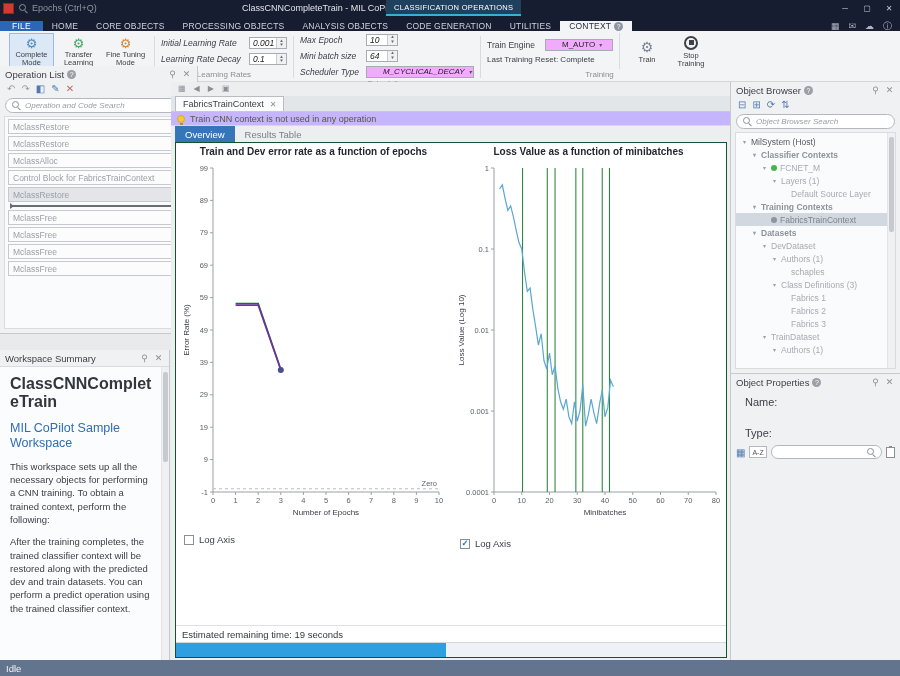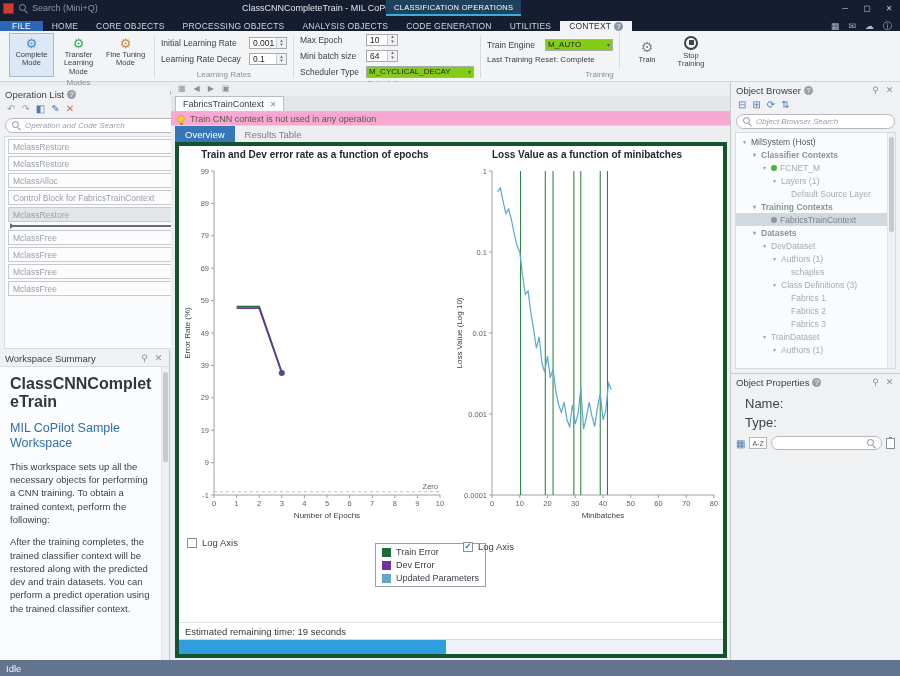--- a/index.html
+++ b/index.html
@@ -21,48 +21,48 @@
   .mtab { padding:0 9px; display:flex; align-items:center; gap:3px; white-space:nowrap; letter-spacing:.2px; }
   .mtab.file { background:#2b66b8; color:#fff; padding:0 12px; }
   .mtab.selected { background:#f3f4f6; color:#2b2f36; }
   .help-circle { width:9px; height:9px; border-radius:50%; background:#8d95a3; color:#fff; font-size:7px; display:inline-flex; align-items:center; justify-content:center; line-height:1; }
   .tabbar-icons { margin-left:auto; display:flex; gap:9px; align-items:center; padding-right:8px; color:#aeb6c2; font-size:9px; }
 
   
   .ribbon { position:absolute; left:0; top:31px; width:900px; height:51px; background:#f3f4f6; border-bottom:1px solid #d2d5da; display:flex; padding:2px 4px 0 4px; font-size:8.5px; }
   .rgroup { display:flex; flex-direction:column; padding:0 5px; }
   .rbody { flex:1; display:flex; }
-  .rbody.col { flex-direction:column; justify-content:center; gap:3px; }
+  .rbody.col { flex-direction:column; justify-content:center; gap:3px;font-style:italic; }
   .rlabel { text-align:center; font-size:8px; color:#8a8f96; padding:1px 0 2px; }
   .vsep { width:1px; background:#d8dbdf; margin:3px 1px; }
   .modes-body { gap:2px; }
   .mode-btn { width:45px; display:flex; flex-direction:column; align-items:center; padding:2px 1px 0; font-size:7.5px; line-height:1.1; color:#3c4047; text-align:center; border:1px solid transparent; }
   .mode-btn.selected { background:#dde8f6; border-color:#9ebbdf; }
   .mode-ico { font-size:13px; height:15px; line-height:15px; }
   .fieldrow { display:flex; align-items:center; gap:4px; height:13px; }
   .flabel { color:#3c4047; white-space:nowrap; }
   .w86 { width:84px; } .w64 { width:62px; } .w56 { width:54px; }
   .spin { display:flex; border:1px solid #a8acb2; background:#fff; height:12px; align-items:stretch; }
   .spin .sval { width:26px; padding:0 3px; font-size:8.5px; color:#222; display:flex; align-items:center; }
   .spin.narrow .sval { width:20px; }
   .spin .arrows { width:10px; border-left:1px solid #c9ccd1; background:#f0f1f3; display:flex; flex-direction:column; align-items:center; justify-content:center; font-size:4.5px; color:#666; line-height:1; }
-  .drop { border:1px solid #a8acb2; background:#84cc16; height:12px; display:flex; align-items:center; justify-content:space-between; gap:4px; padding:0 2px; font-size:8px; color:#222; }
+  .drop { border:1px solid #a8acb2; background:#f0abfc; height:12px; display:flex; align-items:center; justify-content:space-between; gap:4px; padding:0 16px; font-size:8px; color:#222; }
   .w110 { width:108px; } .w72 { width:68px; }
   .caret { font-size:6px; color:#555; }
   .train-col { display:flex; flex-direction:column; justify-content:center; gap:4px; }
   .lastreset { font-size:8px; color:#3c4047; white-space:nowrap; }
   .train-buttons { display:flex; align-items:center; gap:2px; margin-left:6px; padding-left:6px; border-left:1px solid #d8dbdf; }
   .big-btn { width:42px; display:flex; flex-direction:column; align-items:center; gap:2px; padding-top:2px; font-size:7.5px; line-height:1.1; color:#3c4047; text-align:center; }
   .gears { font-size:14px; line-height:14px; color:#7b8494; }
   .stop-ico { width:14px; height:14px; border-radius:50%; border:2px solid #3c4248; position:relative; }
   .stop-ico::after { content:""; position:absolute; inset:2.5px; background:#3c4248; }
 
   
   .panel { position:absolute; background:#f0f1f3; display:flex; flex-direction:column; }
-  .left-top { left:0; top:86px; width:198px; height:268px; border-right:1px solid #c6c9ce; border-bottom:1px solid #c6c9ce; }
+  .left-top { left:0; top:66px; width:198px; height:268px; border-right:1px solid #c6c9ce; border-bottom:1px solid #c6c9ce; }
   .left-bottom { left:0; top:350px; width:170px; height:310px; border-right:1px solid #c6c9ce; }
   .right-top { left:730px; top:82px; width:170px; height:292px; border-left:1px solid #c6c9ce; border-bottom:1px solid #c6c9ce; }
   .right-bottom { left:730px; top:374px; width:170px; height:286px; border-left:1px solid #c6c9ce; }
   .phead { height:16px; display:flex; align-items:center; gap:3px; padding:0 5px; font-size:9.5px; color:#3c4047; }
   .phead .spacer { flex:1; }
   .picon { color:#8a8f96; font-size:9px; width:11px; text-align:center; }
   .help-gray { background:#9aa0a8; }
   .ptools { display:flex; gap:6px; align-items:center; padding:1px 7px 2px; height:15px; font-size:10px; }
   .ptool { line-height:1; }
   .psearch { margin:1px 5px 3px; height:15px; border:1px solid #b4b8be; border-radius:8px; background:#fff; display:flex; align-items:center; gap:4px; padding:0 6px; font-size:8px; color:#9aa0a8; font-style:italic; overflow:hidden; white-space:nowrap; }
@@ -87,27 +87,27 @@
   .ws-content li { margin-bottom:5px; }
   .vscroll { position:absolute; right:0; top:0; bottom:0; width:8px; background:#eef0f2; border-left:1px solid #e2e4e8; }
   .vthumb { position:absolute; right:1px; width:5px; background:#c6c9ce; border-radius:2px; }
 
   
   .center { position:absolute; left:171px; top:82px; width:559px; height:578px; display:flex; flex-direction:column; background:#eceef0; }
   .nav-row { height:14px; display:flex; align-items:center; gap:8px; padding:0 7px; color:#8a8f96; font-size:8px; }
   .doctab-row { height:16px; display:flex; align-items:flex-end; padding:0 4px; background:#e3e6e9; border-bottom:1px solid #c6c9ce; }
   .doctab { height:15px; background:#fbfcfd; border:1px solid #b9bdc3; border-bottom:none; display:flex; align-items:center; gap:6px; padding:0 7px; font-size:9px; color:#3c4047; }
   .doctab .close { color:#8a8f96; font-size:8px; }
-  .notice { height:14px; background:#f9a8d4; border-bottom:1px solid #e3dda6; display:flex; align-items:center; gap:5px; padding:0 6px; font-size:9px; color:#5a573e; }
+  .notice { height:14px; background:#c4b5fd; border-bottom:1px solid #e3dda6; display:flex; align-items:center; gap:5px; padding:0 6px; font-size:9px; color:#5a573e; }
   .bulb { width:8px; height:8px; border-radius:50%; background:#f6c83a; border:1px solid #d9a92a; position:relative; flex:0 0 auto; }
   .bulb::after { content:""; position:absolute; left:2px; top:7px; width:3px; height:2px; background:#b8932a; }
   .subtabs { height:16px; display:flex; align-items:flex-end; padding-left:4px; }
   .subtab { height:16px; padding:0 10px; display:flex; align-items:center; font-size:9.5px; color:#7b8086; }
   .subtab.active { background:#3576b8; color:#fff; }
-  .doccontent { flex:1; margin:0 3px 2px 4px; background:#fff; border:4px solid #14532d; display:flex; flex-direction:column; overflow:hidden; }
+  .doccontent { flex:1; margin:0 3px 2px 4px; background:#fff; border:1px solid #14532d; display:flex; flex-direction:column; overflow:hidden; }
   .charts { display:flex; }
   .chart { flex:1; display:flex; flex-direction:column; align-items:center; padding-top:3px; }
   .chart-title { font-size:10px; font-weight:bold; color:#24282e; height:14px; }
   .chart svg { display:block; }
   svg text { font-family:"Liberation Sans", sans-serif; }
   .below { flex:1; position:relative; }
   .left-block { position:absolute; left:8px; top:2px; }
   .axis-toggle { display:flex; align-items:center; gap:5px; color:#3c4047; font-size:9.5px; margin-bottom:3px; }
   .cb { width:10px; height:10px; border:1px solid #8a8f95; background:#fff; display:flex; align-items:center; justify-content:center; font-size:8.5px; font-weight:bold; color:#1e7ac4; line-height:1; }
   .sline { font-size:9px; line-height:12.5px; white-space:nowrap; }
@@ -122,41 +122,41 @@
   
   .tree { flex:1; margin:0 4px 4px; background:#fafbfc; border:1px solid #d8dbdf; position:relative; overflow:hidden; padding-top:2px; font-size:8.5px; }
   .titem { height:13px; display:flex; align-items:center; gap:3px; white-space:nowrap; color:#a6abb2; }
   .titem .tarrow { font-size:6px; color:#9aa0a8; width:7px; flex:0 0 auto; text-align:center; }
   .titem.root { color:#565b62; }
   .titem.group { color:#8d939b; font-weight:bold; }
   .titem.selected { background:#d2d8e0; color:#7d838b; }
   .tdot { width:6px; height:6px; border-radius:50%; flex:0 0 auto; }
 
   
-  .op-fields { padding:6px 8px 4px 14px; display:flex; flex-direction:column; gap:4px; font-size:13px; color:#3c4047; }
+  .op-fields { padding:6px 8px 4px 14px; display:flex; flex-direction:column; gap:19px; font-size:11px; color:#3c4047; }
   .op-toolbar { display:flex; align-items:center; gap:4px; padding:2px 5px; }
   .opt-ico { color:#4f7ab0; font-size:10px; }
   .az { font-size:7px; border:1px solid #b4b8be; background:#fff; color:#555; height:12px; padding:0 2px; display:flex; align-items:center; }
   .op-search { flex:1; height:14px; border:1px solid #b4b8be; border-radius:7px; background:#fff; display:flex; align-items:center; justify-content:flex-end; padding:0 5px; }
   .clip { width:9px; height:11px; border:1px solid #8a8f96; background:#fff; position:relative; flex:0 0 auto; }
   .clip::before { content:""; position:absolute; top:-2px; left:2px; width:3px; height:2px; background:#8a8f96; }
 
   
   .statusbar { position:absolute; left:0; bottom:0; width:900px; height:16px; background:#63748e; color:#f0f3f7; font-size:9.5px; display:flex; align-items:center; padding:0 6px; }
 </style>
 </head>
 <body>
 
 <div class="app">
 
   <div class="titlebar">
     <div class="logo"></div>
     <div class="tb-search">
       <span class="mag"></span>
-      <span>Search (Mini+Q)</span>
+      <span>Epochs (Ctrl+Q)</span>
     </div>
     <div class="tb-title">ClassCNNCompleteTrain - MIL CoPilot</div>
     <div class="ctx-label">CLASSIFICATION OPERATIONS</div>
     <div class="win-controls" id="win-controls">
         <span class="wbtn">─</span>
         <span class="wbtn">▢</span>
         <span class="wbtn">✕</span>
       </div>
   </div>
 
@@ -489,34 +489,20 @@
             </svg>
         </div>
       </div>
       <div class="below">
         <div class="left-block">
           <div class="axis-toggle">
             <span class="cb" id="cb-left"></span>
             <span>Log Axis</span>
           </div>
         </div>
-        <div class="legend-box" id="legend-rows">
-            <div class="lrow">
-              <span class="lsq" style="background: rgb(30, 107, 52);"></span>
-              <span>Train Error</span>
-            </div>
-            <div class="lrow">
-              <span class="lsq" style="background: rgb(112, 48, 160);"></span>
-              <span>Dev Error</span>
-            </div>
-            <div class="lrow">
-              <span class="lsq" style="background: rgb(98, 168, 204);"></span>
-              <span>Updated Parameters</span>
-            </div>
-          </div>
         <div class="right-toggle axis-toggle">
           <span class="cb" id="cb-right">✓</span>
           <span>Log Axis</span>
         </div>
       </div>
       <div class="eta-row">Estimated remaining time: 19 seconds</div>
       <div class="progress">
         <div class="progress-fill" id="progress-fill" style="width: 49%;"></div>
       </div>
     </div>

